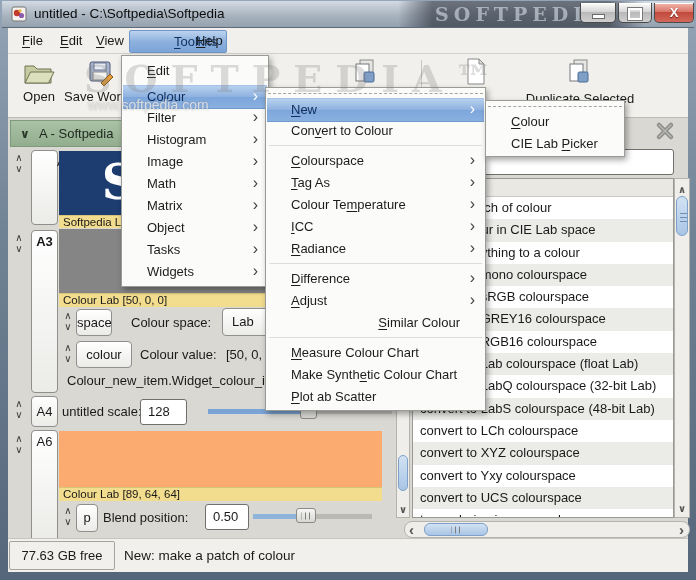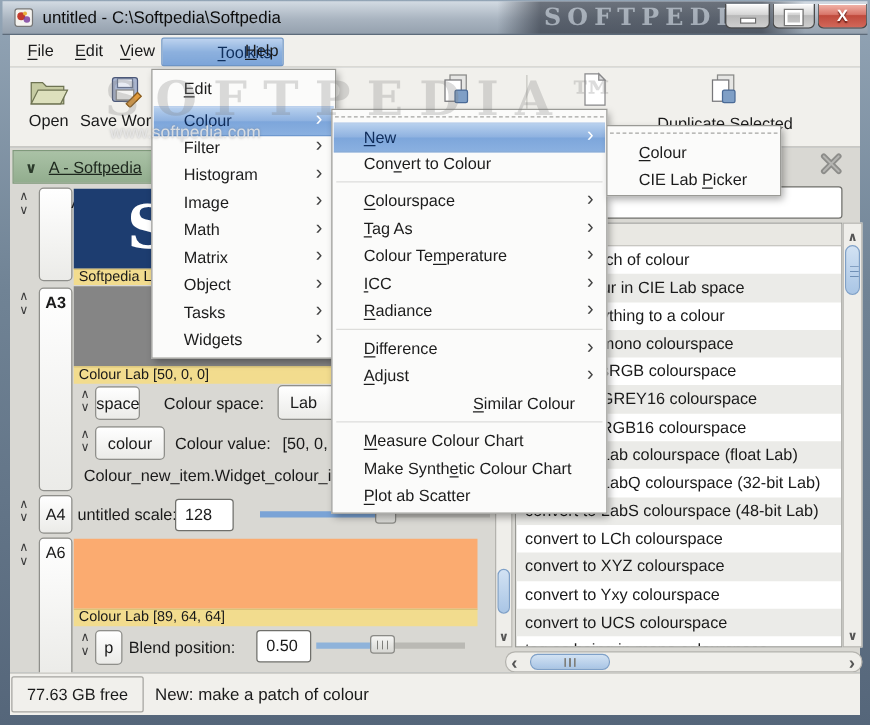--- a/index.html
+++ b/index.html
@@ -161,21 +161,21 @@
           <rect x="12" y="14" width="10" height="10" rx="1.5" fill="#7f9fc6" stroke="#4a6a96"></rect>
         </svg>
     </div>
     <div class="abs tool-label" style="left:512px;top:37px;width:120px;">Duplicate Selected</div>
   </div>
 
   <div class="abs" id="main"></div>
 
   <div class="abs" id="col-header">
     <span class="abs hdr-chev" style="left:9px;top:0;"></span>
-    <span class="abs" style="left:28px;top:0;text-decoration:underline;">A - Softpedia</span>
+    <span class="abs" style="left:28px;top:0;">A - Softpedia</span>
   </div>
 
   <div class="abs chevs" style="left:12px;top:152px;">
       <span class="up"></span>
       <span class="down"></span>
     </div>
   <div class="abs wbtn row-btn" style="left:31px;top:150px;width:27px;height:75px;padding-left:25px;">A2</div>
   <div class="abs thumb-navy" style="left:59px;top:151px;width:120px;height:64px;font-size:48px;line-height:62px;">S</div>
   <div class="abs ybar" style="left:59px;top:215px;width:120px;height:13px;">Softpedia Logo</div>
 

